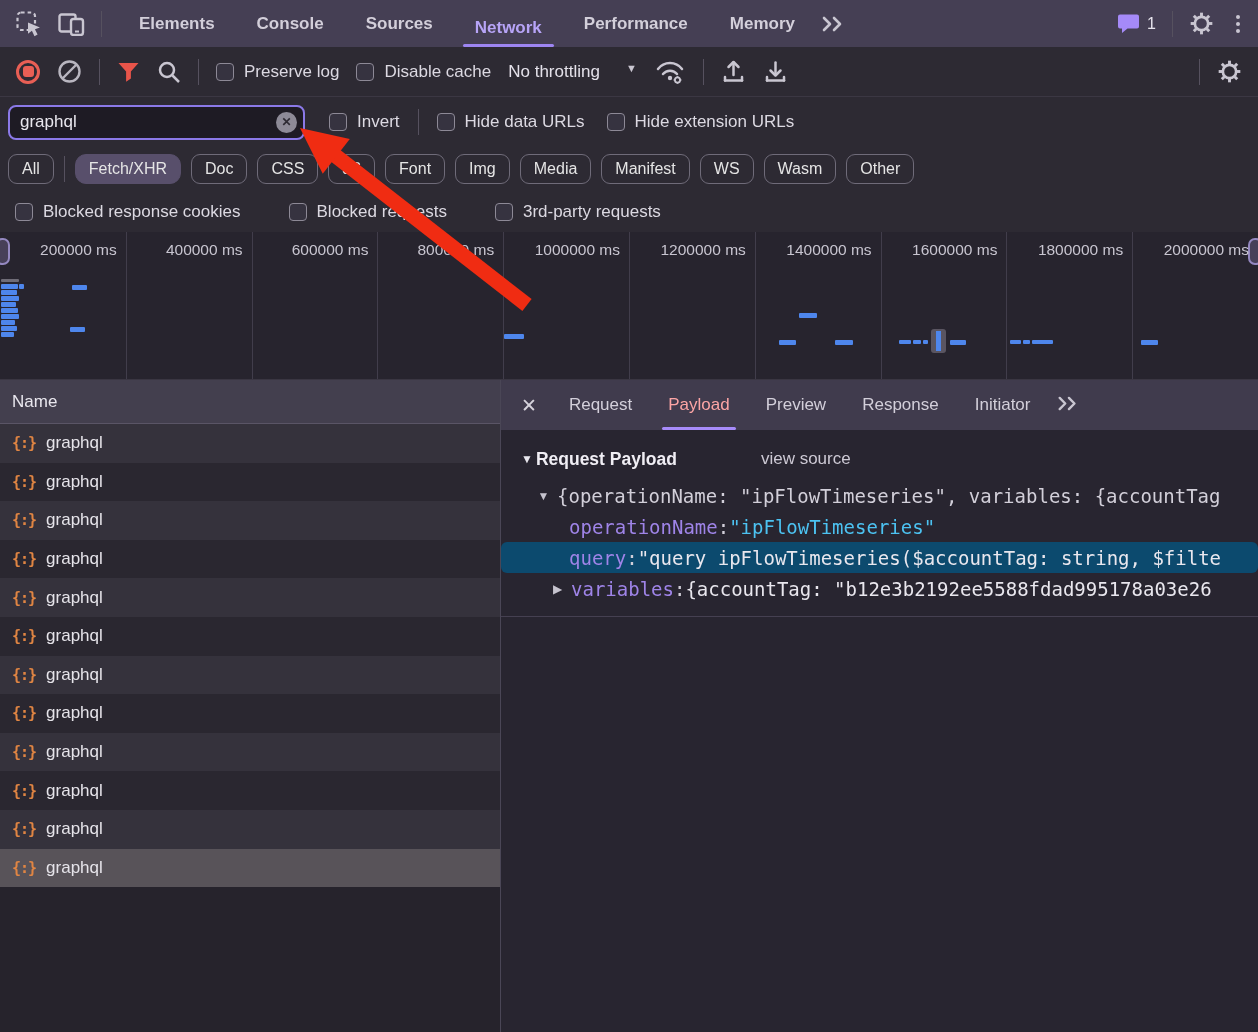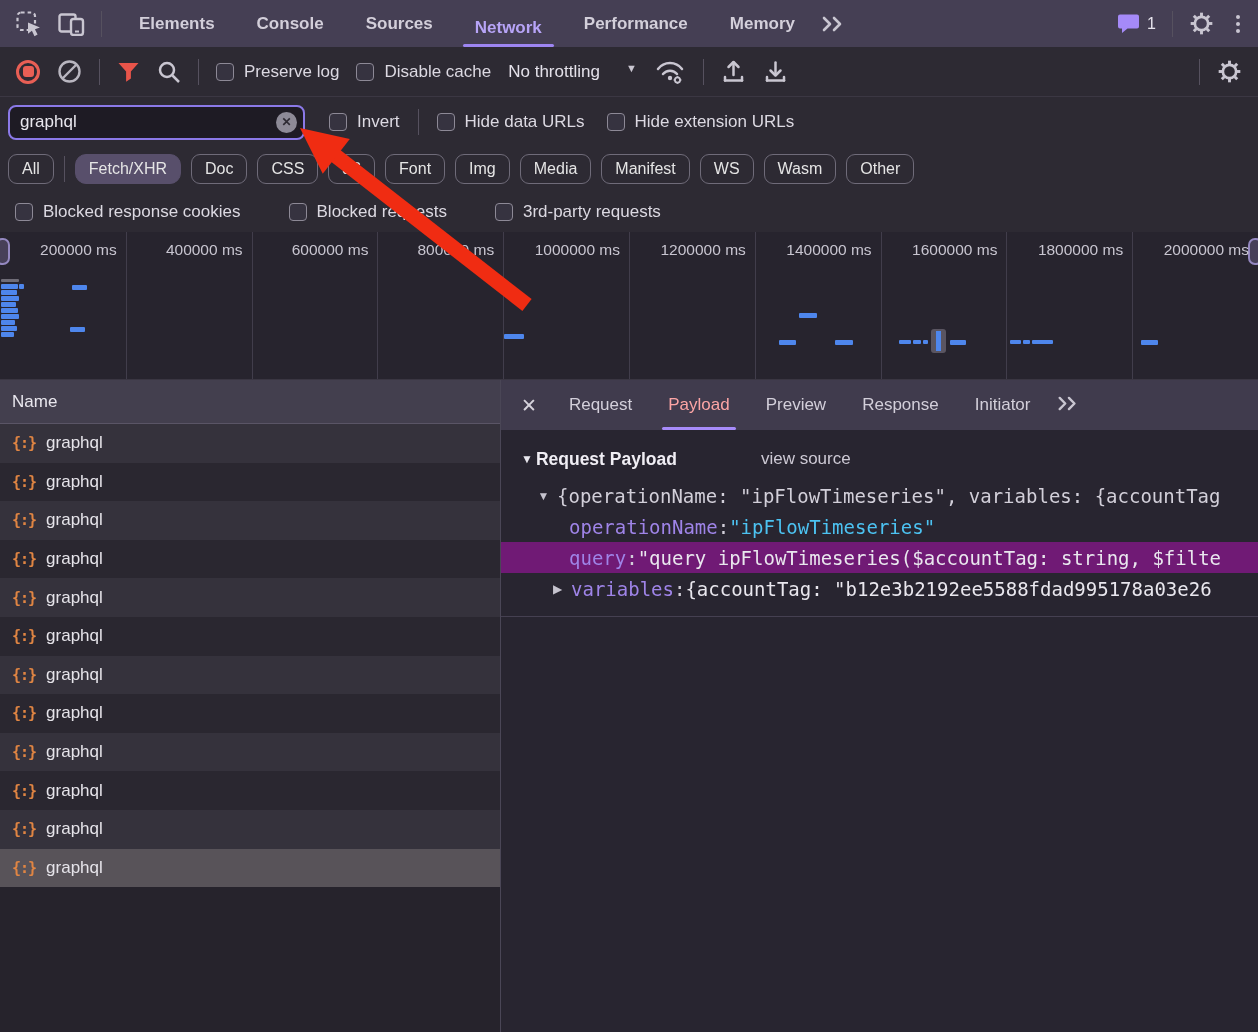--- a/index.html
+++ b/index.html
@@ -96,21 +96,21 @@
   .payload { padding-top:12px; }
   .ph { display:flex; align-items:center; padding-left:20px; height:34px; }
   .disc-sm { font-size:12px; color:#e9e7ee; margin-right:3px; }
   .phtitle { font-weight:bold; font-size:17.5px; color:#f0eef4; }
   .viewsource { margin-left:84px; font-size:17px; color:#cdc9d4; }
   .lines { margin-top:4px; }
   .pline { height:31px; display:flex; align-items:center; white-space:nowrap; overflow:hidden;
            font-family:"DejaVu Sans Mono", monospace; font-size:19px; }
   .pline .disc { font-family:"Liberation Sans", sans-serif; font-size:12px; color:#c6c3ce;
                  width:17px; margin-right:5px; text-align:center; flex:none; }
-  .pline.hl { background:#701a75; }
+  .pline.hl { background:#0c4a6e;border-radius:6px; }
   .seg.plain { color:#d2cfd9; } .seg.key { color:#9f84e8; }
   .seg.string { color:#4cc2f1; } .seg.white { color:#e9e7ee; }
   .payload .hr { height:1px; background:#454051; margin-top:12px; }
 
   .arrowlayer { position:absolute; left:0; top:0; z-index:40; pointer-events:none; }
   svg.ic { display:block; }
 </style>
 </head>
 <body>
 

